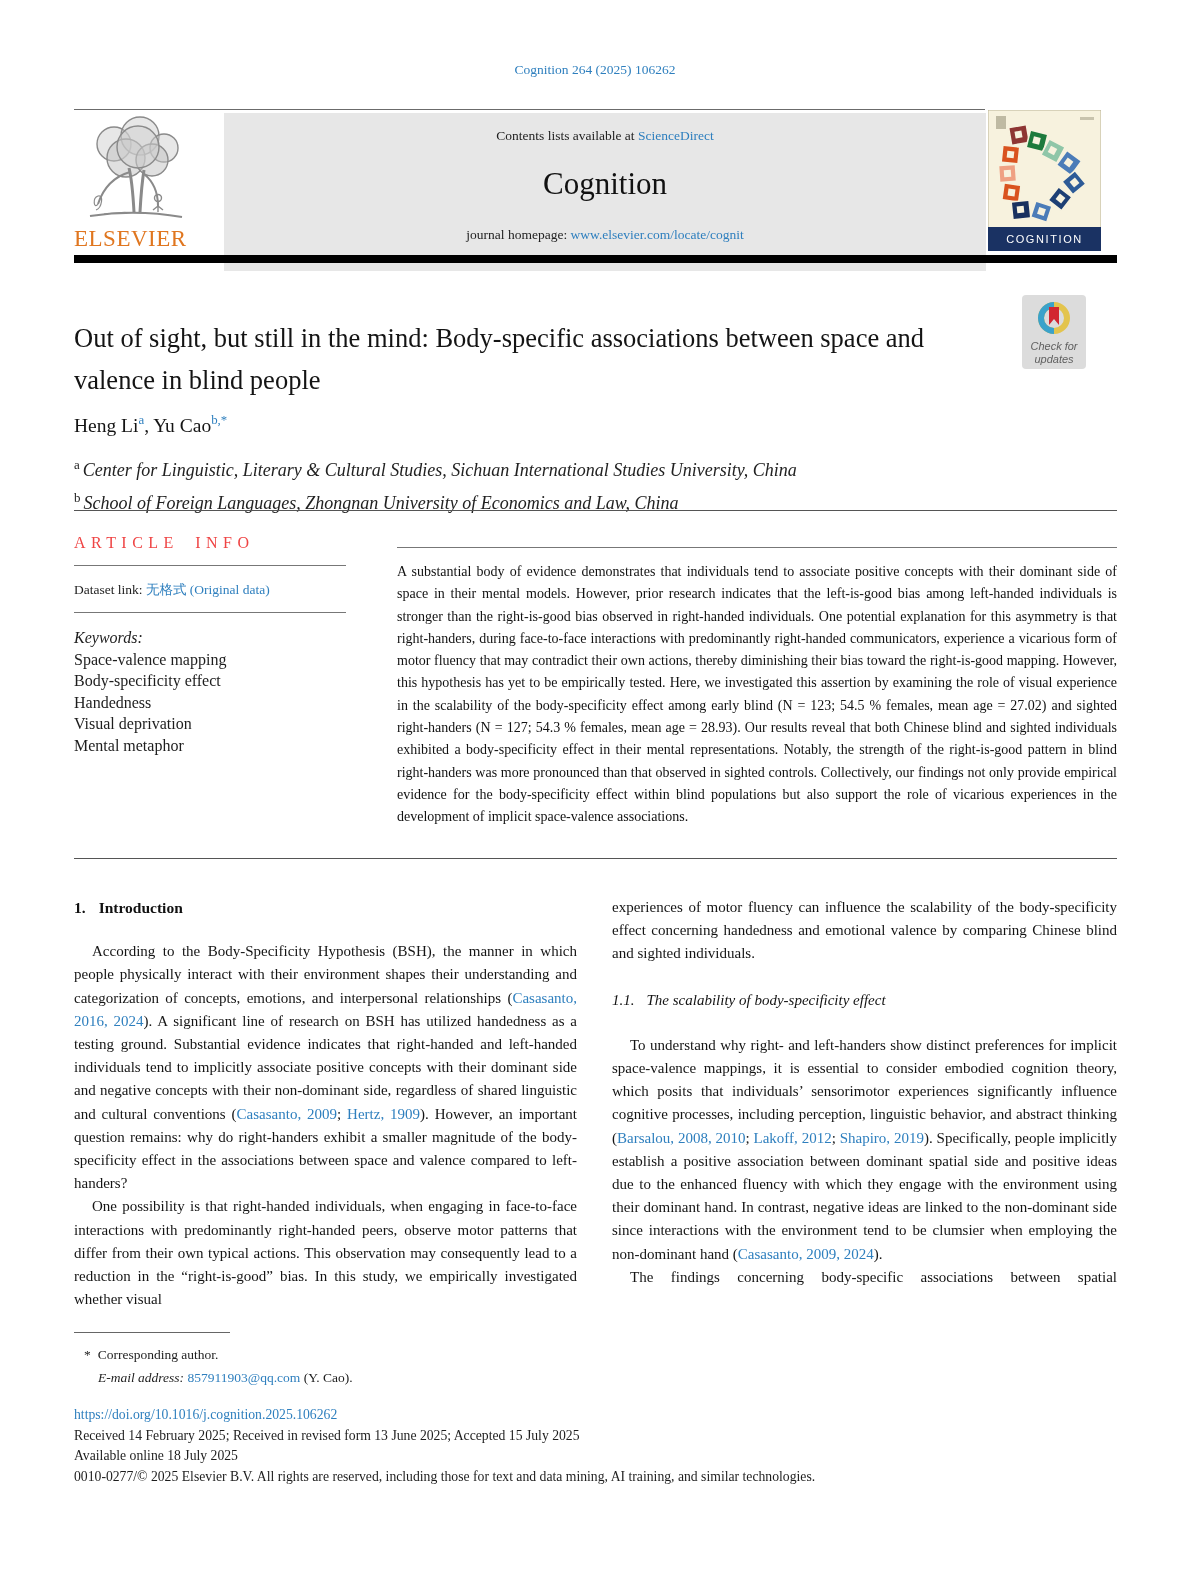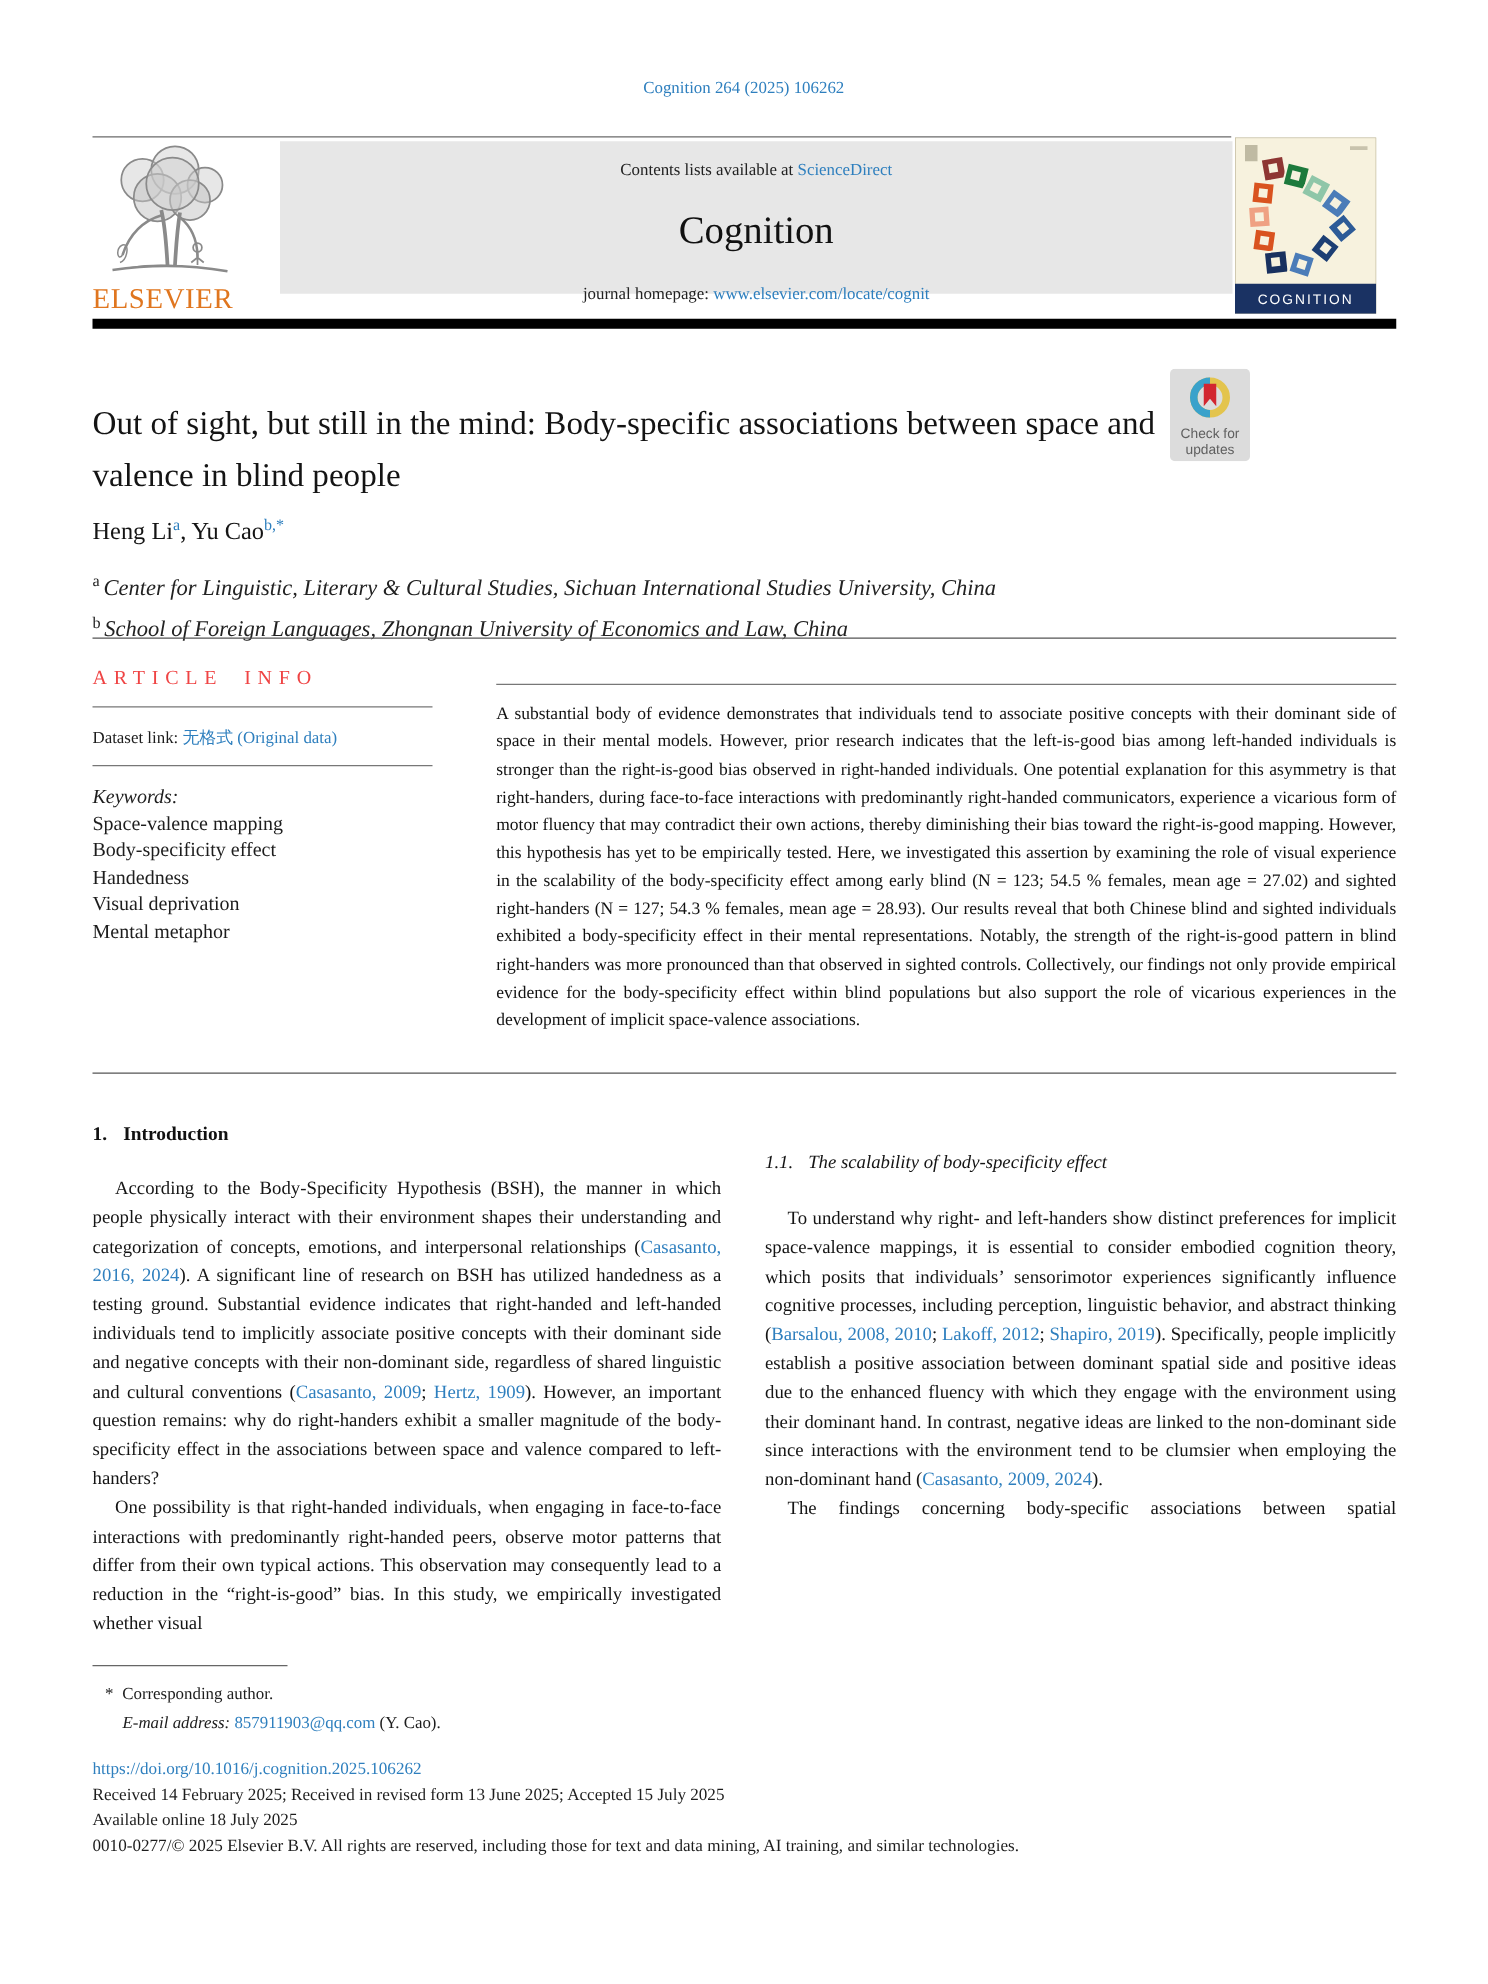--- a/index.html
+++ b/index.html
@@ -11,29 +11,29 @@
   .masthead { position:absolute; top:62px; left:0; width:100%; text-align:center;
               font-size:13.5px; color:#2e7fbe; }
 
   .header-rule-top { position:absolute; left:74px; top:109px; width:911px; height:1px; background:#6b6b6b; }
   .black-bar { position:absolute; left:74px; top:255px; width:1043px; height:8px; background:#000; }
 
   .elsevier-block { position:absolute; left:74px; top:114px; width:124px; height:138px; }
   .elsevier-name { position:absolute; left:0; bottom:0; width:100%; text-align:left;
                    font-size:23px; letter-spacing:0.5px; color:#e0761f; }
 
-  .journal-box { position:absolute; left:224px; top:113px; width:762px; height:122px;
+  .journal-box { position:absolute; left:224px; top:113px; width:762px; height:158px;
                  background:#e7e7e7; text-align:center; }
   .journal-box .contents-line { margin-top:15px; font-size:13.5px; color:#222; }
   .journal-box .journal-name { margin-top:22px; font-size:31px; color:#111; }
   .journal-box .homepage-line { margin-top:25px; font-size:13.5px; color:#222; }
 
   .cover { position:absolute; left:988px; top:110px; width:113px; height:141px; }
 
-  .badge { position:absolute; left:936px; top:295px; width:64px; height:74px; cursor:pointer; }
+  .badge { position:absolute; left:1022px; top:295px; width:64px; height:74px; cursor:pointer;font-style:italic; }
 
   .article-title { position:absolute; left:74px; top:318px; width:930px;
                    font-size:26.5px; line-height:1.58; color:#141414; }
   .authors-line { position:absolute; left:74px; top:413px; font-size:19.5px; color:#141414; }
   .sup-link { vertical-align:super; font-size:66%; color:#2e7fbe; }
   .affiliations { position:absolute; left:74px; top:453px; font-size:18px; font-style:italic;
                   line-height:1.8; color:#222; }
   .aff-sup { vertical-align:super; font-size:72%; font-style:normal; margin-right:3px; }
 
   .rule-mid-top { position:absolute; left:74px; top:510px; width:1043px; height:1px; background:#555; }
@@ -200,20 +200,21 @@
 
   <div class="left-col body-col">
     <div class="sec-heading">
       <span class="num">1.</span><span>Introduction</span>
     </div>
     <p class="indent"><span>According to the Body-Specificity Hypothesis (BSH), the manner in which people physically interact with their environment shapes their understanding and categorization of concepts, emotions, and interpersonal relationships (</span><span class="link">Casasanto, 2016, 2024</span><span>). A significant line of research on BSH has utilized handedness as a testing ground. Substantial evidence indicates that right-handed and left-handed individuals tend to implicitly associate positive concepts with their dominant side and negative concepts with their non-dominant side, regardless of shared linguistic and cultural conventions (</span><span class="link">Casasanto, 2009</span><span>; </span><span class="link">Hertz, 1909</span><span>). However, an important question remains: why do right-handers exhibit a smaller magnitude of the body-specificity effect in the associations between space and valence compared to left-handers?</span></p>
     <p class="indent">One possibility is that right-handed individuals, when engaging in face-to-face interactions with predominantly right-handed peers, observe motor patterns that differ from their own typical actions. This observation may consequently lead to a reduction in the “right-is-good” bias. In this study, we empirically investigated whether visual</p>
   </div>
 
   <div class="right-col body-col">
+    <p>experiences of motor fluency can influence the scalability of the body-specificity effect concerning handedness and emotional valence by comparing Chinese blind and sighted individuals.</p>
     <div class="subsec-heading">
       <span class="num">1.1.</span><span>The scalability of body-specificity effect</span>
     </div>
     <p class="indent"><span>To understand why right- and left-handers show distinct preferences for implicit space-valence mappings, it is essential to consider embodied cognition theory, which posits that individuals’ sensorimotor experiences significantly influence cognitive processes, including perception, linguistic behavior, and abstract thinking (</span><span class="link">Barsalou, 2008, 2010</span><span>; </span><span class="link">Lakoff, 2012</span><span>; </span><span class="link">Shapiro, 2019</span><span>). Specifically, people implicitly establish a positive association between dominant spatial side and positive ideas due to the enhanced fluency with which they engage with the environment using their dominant hand. In contrast, negative ideas are linked to the non-dominant side since interactions with the environment tend to be clumsier when employing the non-dominant hand (</span><span class="link">Casasanto, 2009, 2024</span><span>).</span></p>
     <p class="indent force-justify">The findings concerning body-specific associations between spatial</p>
   </div>
 
   <div class="footnote-rule"></div>
   <div class="footnote">
     <div>

